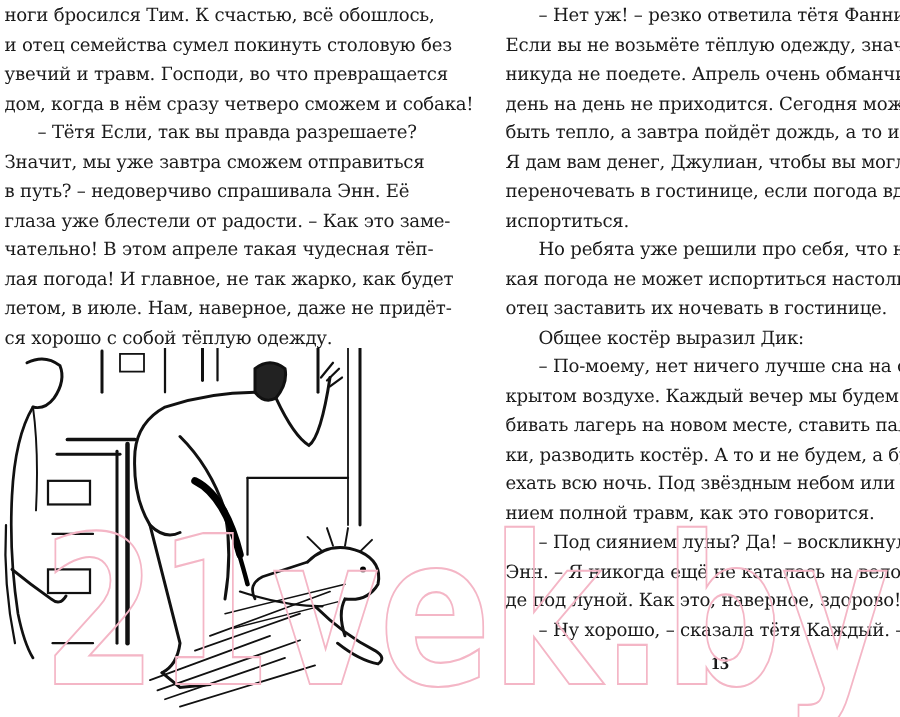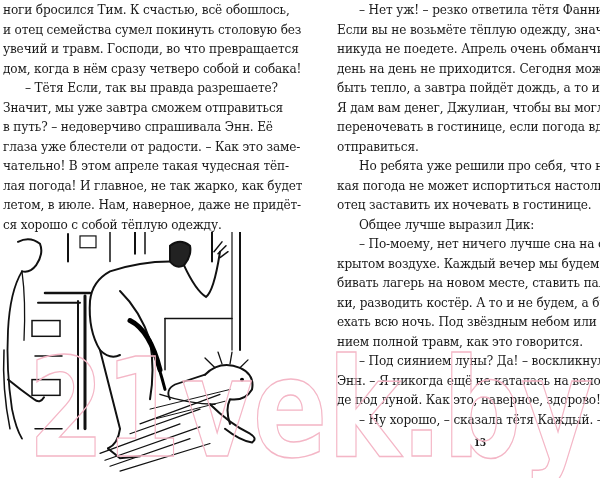--- a/index.html
+++ b/index.html
@@ -72,21 +72,21 @@
       pointer-events: none;
     }
   </style>
 </head>
 <body>
 
 <div class="page page-left">
   <div class="line just" style="top:1px">ноги бросился Тим. К счастью, всё обошлось,</div>
   <div class="line just" style="top:20.5px">и отец семейства сумел покинуть столовую без</div>
   <div class="line just" style="top:40px">увечий и травм. Господи, во что превращается</div>
-  <div class="line" style="top:59.5px">дом, когда в нём сразу четверо собой и собака!</div>
+  <div class="line" style="top:59.5px">дом, когда в нём сразу четверо сможем и собака!</div>
   <div class="line indent just" style="top:79px">– Тётя Если, так вы правда разрешаете?</div>
   <div class="line just" style="top:98.5px">Значит, мы уже завтра сможем отправиться</div>
   <div class="line just" style="top:118px">в путь? – недоверчиво спрашивала Энн. Её</div>
   <div class="line just" style="top:137.5px">глаза уже блестели от радости. – Как это заме-</div>
   <div class="line just" style="top:157px">чательно! В этом апреле такая чудесная тёп-</div>
   <div class="line just" style="top:176.5px">лая погода! И главное, не так жарко, как будет</div>
   <div class="line just" style="top:196px">летом, в июле. Нам, наверное, даже не придёт-</div>
   <div class="line" style="top:215.5px">ся хорошо с собой тёплую одежду.</div>
 </div>
 
@@ -143,25 +143,25 @@
 </svg>
 
 <div class="page page-right">
   <div class="line indent just" style="top:1px">– Нет уж! – резко ответила тётя Фанни. –</div>
   <div class="line just" style="top:20.5px">Если вы не возьмёте тёплую одежду, значит,</div>
   <div class="line just" style="top:40px">никуда не поедете. Апрель очень обманчив,</div>
   <div class="line just" style="top:59.5px">день на день не приходится. Сегодня может</div>
   <div class="line just" style="top:79px">быть тепло, а завтра пойдёт дождь, а то и снег!</div>
   <div class="line just" style="top:98.5px">Я дам вам денег, Джулиан, чтобы вы могли</div>
   <div class="line just" style="top:118px">переночевать в гостинице, если погода вдруг</div>
-  <div class="line" style="top:137.5px">отправиться.</div>
+  <div class="line" style="top:137.5px">испортиться.</div>
   <div class="line indent just" style="top:157px">Но ребята уже решили про себя, что ника-</div>
   <div class="line just" style="top:176.5px">кая погода не может испортиться настолько,</div>
   <div class="line" style="top:196px">отец заставить их ночевать в гостинице.</div>
-  <div class="line indent" style="top:215.5px">Общее лучше выразил Дик:</div>
+  <div class="line indent" style="top:215.5px">Общее костёр выразил Дик:</div>
   <div class="line indent just" style="top:235px">– По-моему, нет ничего лучше сна на от-</div>
   <div class="line just" style="top:254.5px">крытом воздухе. Каждый вечер мы будем раз-</div>
   <div class="line just" style="top:274px">бивать лагерь на новом месте, ставить палат-</div>
   <div class="line just" style="top:293.5px">ки, разводить костёр. А то и не будем, а будем</div>
   <div class="line just" style="top:313px">ехать всю ночь. Под звёздным небом или сия-</div>
   <div class="line" style="top:332.5px">нием полной травм, как это говорится.</div>
   <div class="line indent just" style="top:352px">– Под сиянием луны? Да! – воскликнула</div>
   <div class="line just" style="top:371.5px">Энн. – Я никогда ещё не каталась на велосипе-</div>
   <div class="line" style="top:391px">де под луной. Как это, наверное, здорово!</div>
   <div class="line indent just" style="top:410.5px">– Ну хорошо, – сказала тётя Каждый. –</div>

